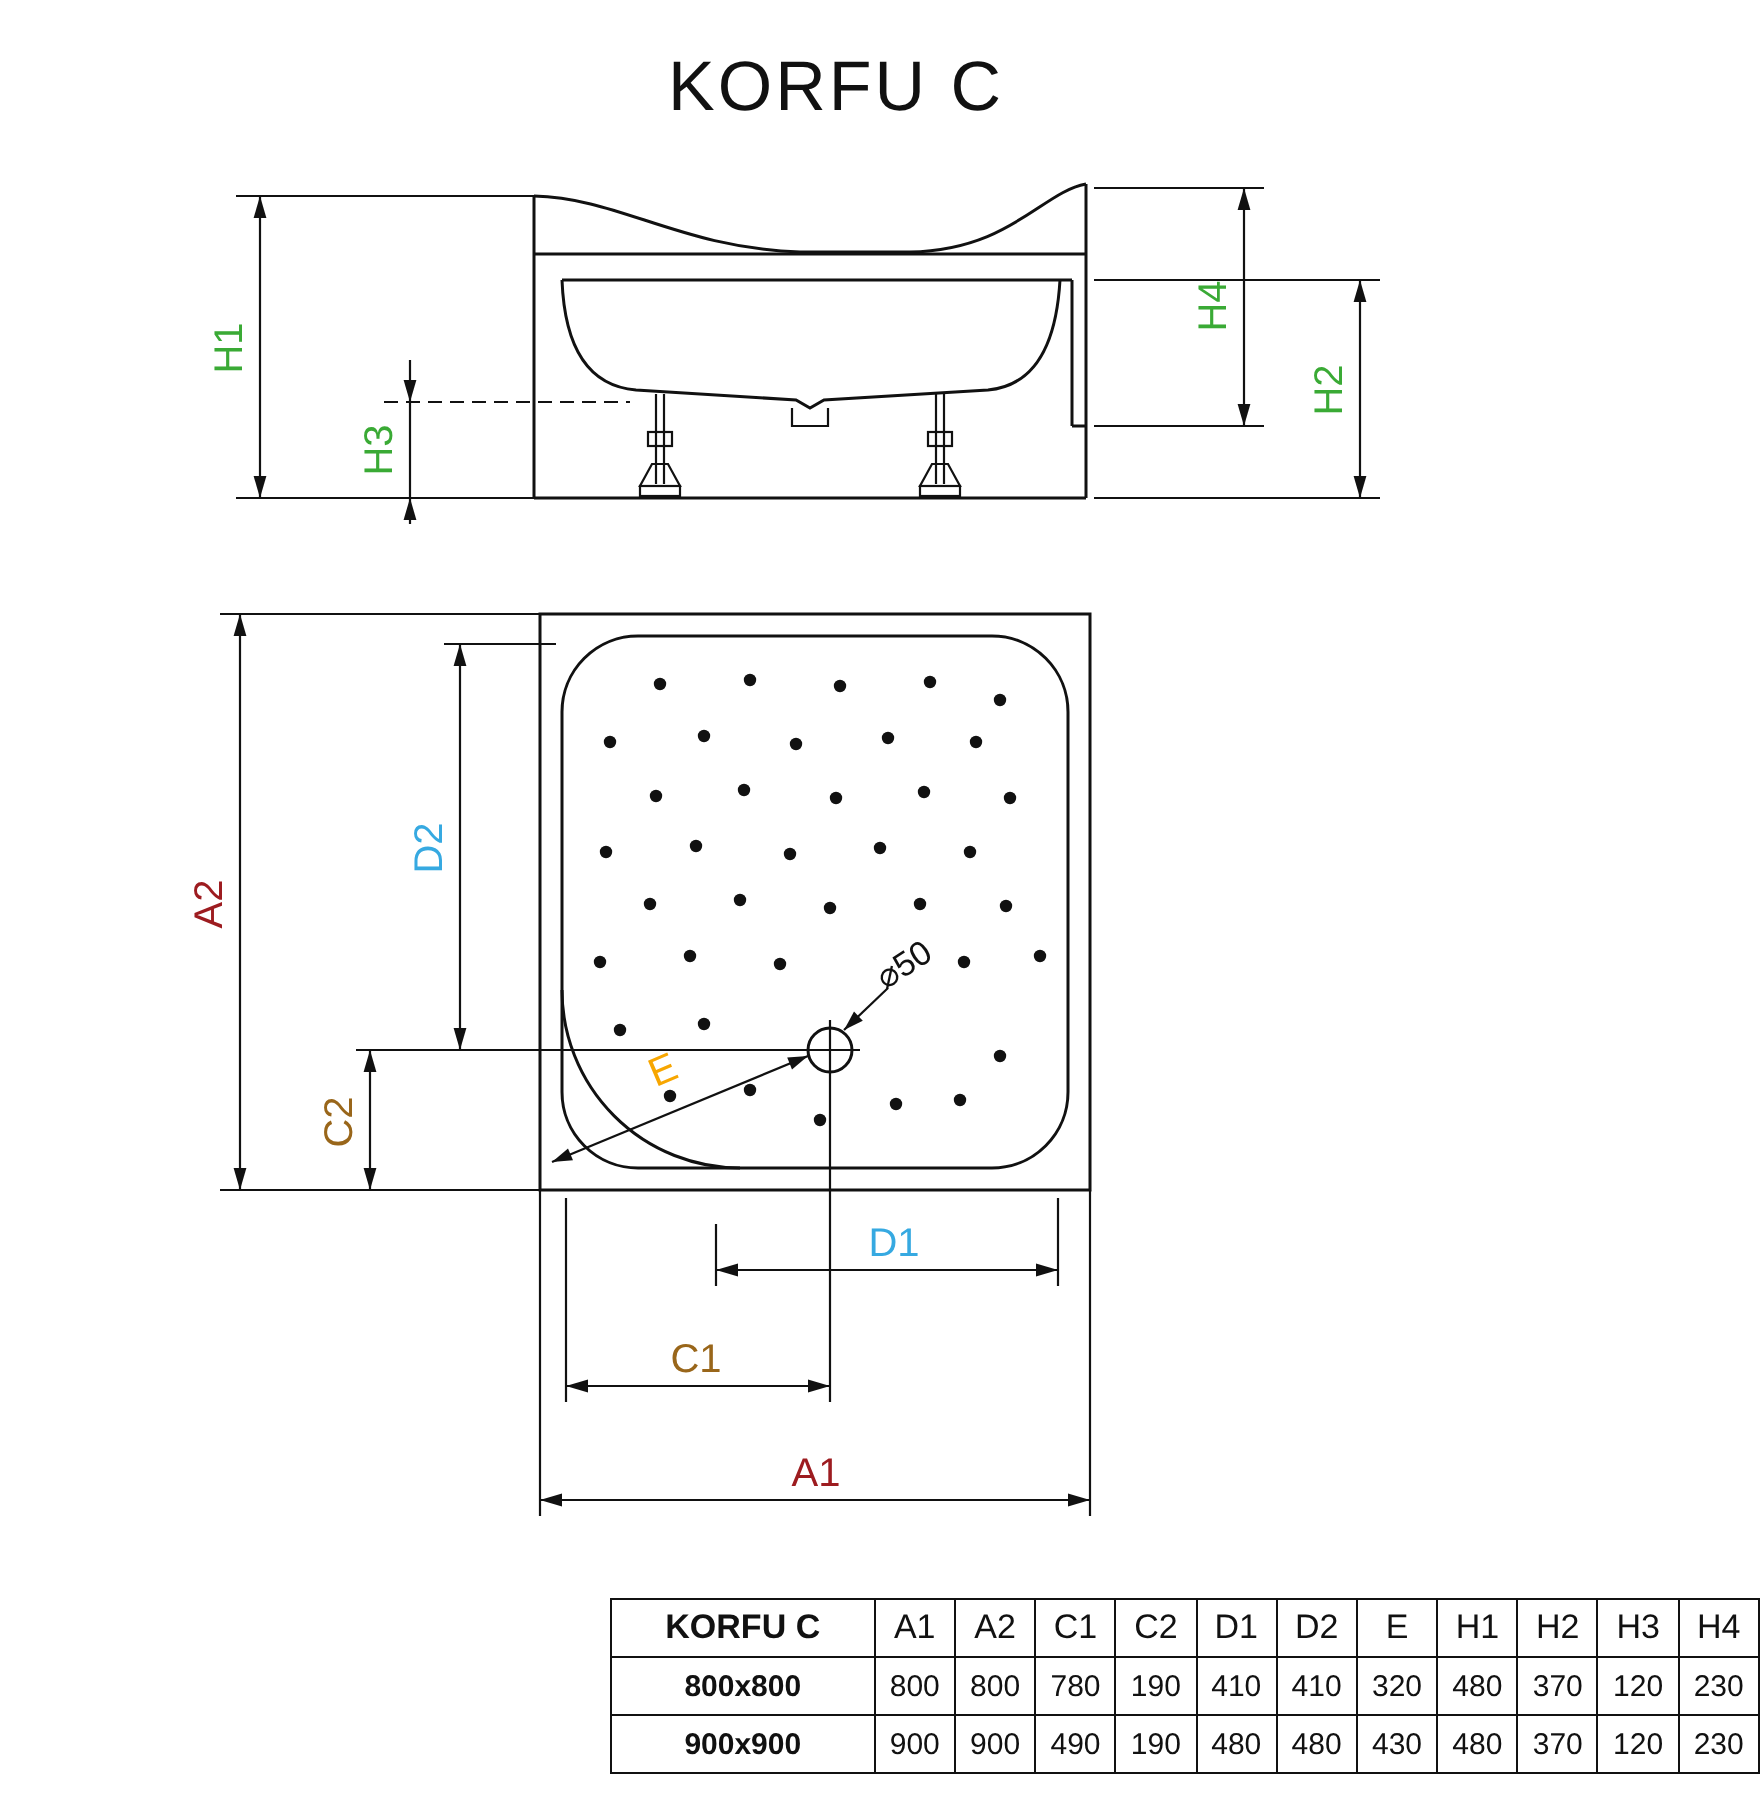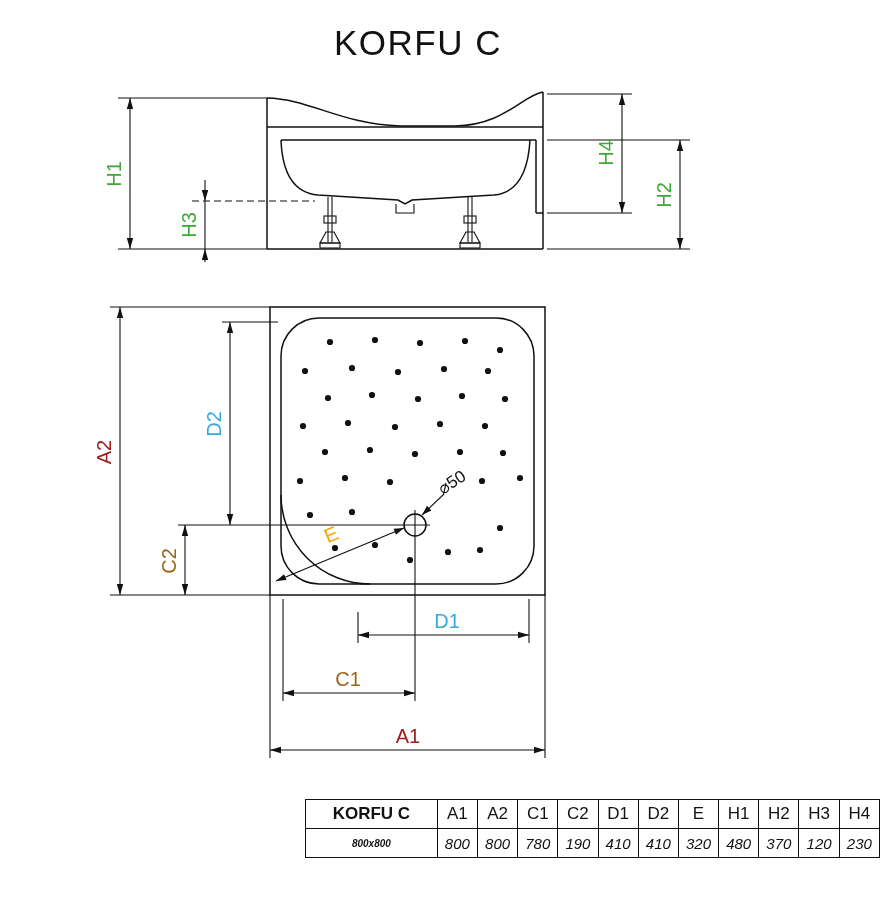--- a/index.html
+++ b/index.html
@@ -21,22 +21,22 @@
   .spec-table th,.spec-table td{border:1px solid #111;text-align:center;vertical-align:middle;height:28px;padding:0 2px;background:#fff;color:#111;}
   .w-name{width:132px;}
   .w-v{width:36px;}
   .hdr-name{font-size:17px;font-weight:bold;}
   .hdr-dim{font-size:17px;font-weight:normal;}
   .hdr-a{color:#9d1c20}
   .hdr-c{color:#99661a}
   .hdr-d{color:#36a9e1}
   .hdr-e{color:#f7a600}
   .hdr-h{color:#3aaa35}
-  .model-cell{font-weight:bold;font-style:italic;font-size:10px;}
-  .val-cell{font-size:15px;font-style:italic;}
+  .model-cell{font-weight:bold;font-size:15px;}
+  .val-cell{font-size:15px;}
 </style>
 </head>
 <body>
 
 <div class="page">
 
   <svg width="880" height="798" viewBox="0 0 880 798">
 
     <text class="title-text" x="418" y="55" text-anchor="middle">KORFU C</text>
 
@@ -244,16 +244,30 @@
       <td class="val-cell">780</td>
       <td class="val-cell">190</td>
       <td class="val-cell">410</td>
       <td class="val-cell">410</td>
       <td class="val-cell">320</td>
       <td class="val-cell">480</td>
       <td class="val-cell">370</td>
       <td class="val-cell">120</td>
       <td class="val-cell">230</td>
     </tr>
+    <tr>
+      <td class="model-cell">900x900</td>
+      <td class="val-cell">900</td>
+      <td class="val-cell">900</td>
+      <td class="val-cell">490</td>
+      <td class="val-cell">190</td>
+      <td class="val-cell">480</td>
+      <td class="val-cell">480</td>
+      <td class="val-cell">430</td>
+      <td class="val-cell">480</td>
+      <td class="val-cell">370</td>
+      <td class="val-cell">120</td>
+      <td class="val-cell">230</td>
+    </tr>
   </tbody>
     </table>
 
 </div>
 
 </body></html>

